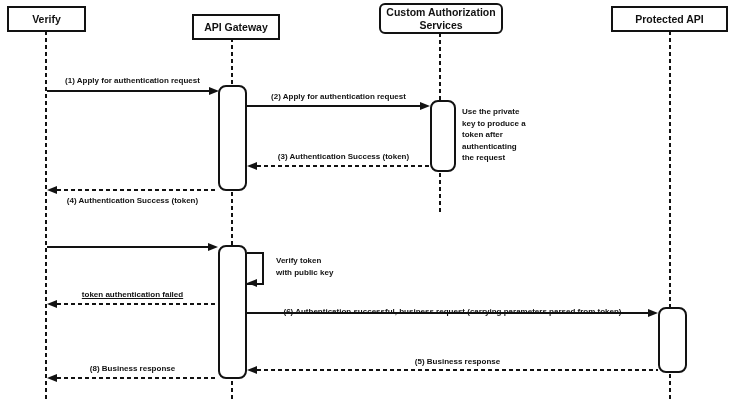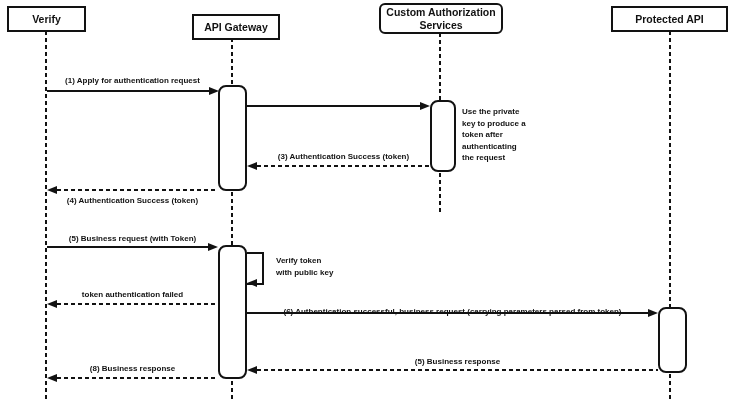--- a/index.html
+++ b/index.html
@@ -53,47 +53,47 @@
 
   <div class="act" style="left:218px;top:85px;width:29px;height:106px;"></div>
   <div class="act" style="left:430px;top:100px;width:26px;height:72px;"></div>
   <div class="act" style="left:218px;top:245px;width:29px;height:134px;"></div>
   <div class="act" style="left:658px;top:307px;width:29px;height:66px;"></div>
 
   <div class="msg-label" style="left:47px;top:76px;width:171px;">(1) Apply for authentication request</div>
   <div class="line-solid" style="left:47px;top:90px;width:162px;"></div>
   <div class="head-r" style="left:209px;top:87px;"></div>
 
+  <div class="msg-label" style="left:247px;top:92px;width:183px;">(2) Apply for authentication request</div>
   <div class="line-solid" style="left:247px;top:105px;width:173px;"></div>
   <div class="head-r" style="left:420px;top:102px;"></div>
 
   <div class="free-label" style="left:462px;top:106px;width:78px;">Use the private
 key to produce a
 token after
 authenticating
 the request</div>
 
   <div class="msg-label" style="left:257px;top:152px;width:173px;">(3) Authentication Success (token)</div>
   <div class="head-l" style="left:247px;top:162px;"></div>
   <div class="line-dashed" style="left:257px;top:165px;width:173px;"></div>
 
   <div class="msg-label" style="left:47px;top:176px;width:171px;margin-top:20px;">(4) Authentication Success (token)</div>
   <div class="head-l" style="left:47px;top:186px;"></div>
   <div class="line-dashed" style="left:57px;top:189px;width:161px;"></div>
 
-  <div class="msg-label" style="left:47px;top:234px;width:171px;">(5) Business request (with Token)</div>
   <div class="line-solid" style="left:47px;top:246px;width:161px;"></div>
   <div class="head-r" style="left:208px;top:243px;"></div>
 
   <div class="self-loop" style="left:247px;top:252px;width:17px;height:33px;"></div>
   <div class="head-l" style="left:247px;top:279px;"></div>
   <div class="free-label" style="left:276px;top:255px;width:80px;">Verify token
 with public key</div>
 
-  <div class="msg-label" style="left:47px;top:290px;width:171px;">token authentication failed</div>
+  <div class="msg-label" style="left:47px;top:290px;width:171px;text-decoration:underline;">token authentication failed</div>
   <div class="head-l" style="left:47px;top:300px;"></div>
   <div class="line-dashed" style="left:57px;top:303px;width:161px;"></div>
 
   <div class="msg-label" style="left:247px;top:299px;width:411px;margin-top:8px;">(6) Authentication successful, business request (carrying parameters parsed from token)</div>
   <div class="line-solid" style="left:247px;top:312px;width:401px;"></div>
   <div class="head-r" style="left:648px;top:309px;"></div>
 
   <div class="msg-label" style="left:257px;top:357px;width:401px;">(5) Business response</div>
   <div class="head-l" style="left:247px;top:366px;"></div>
   <div class="line-dashed" style="left:257px;top:369px;width:401px;"></div>

